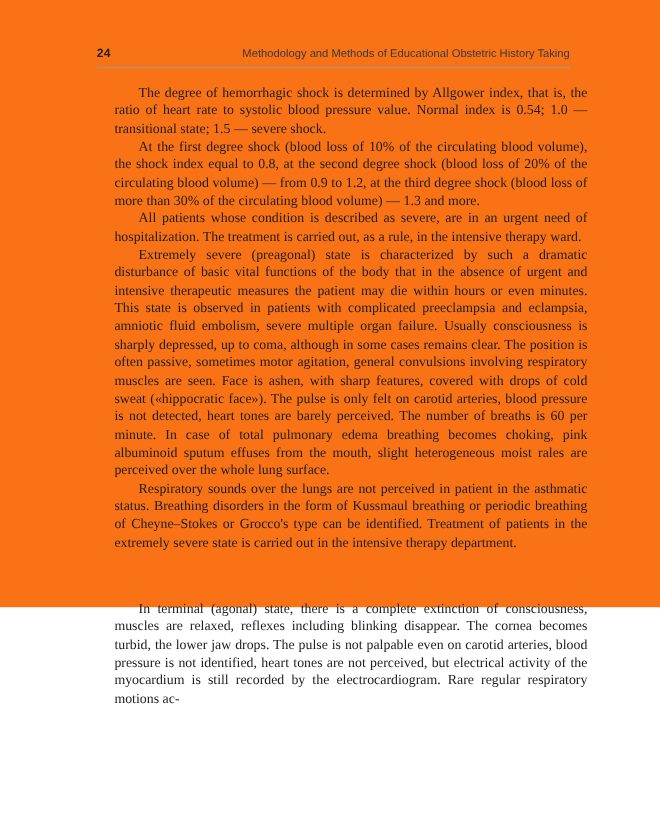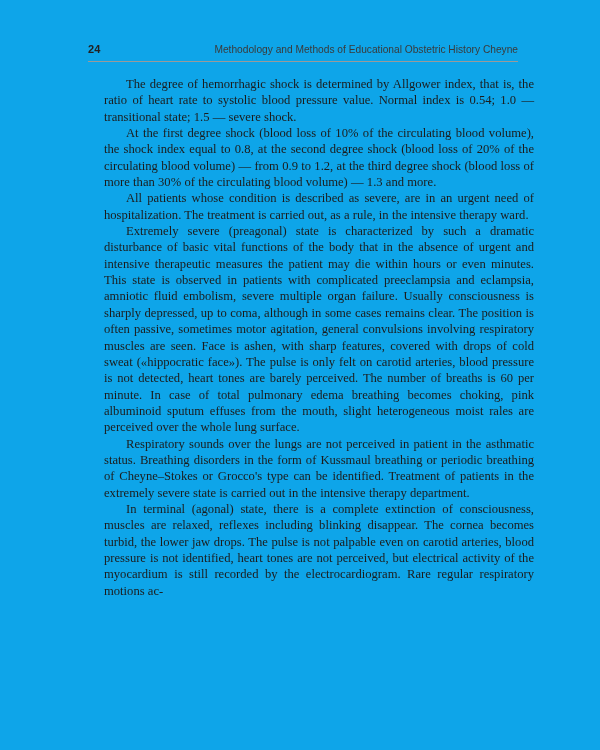--- a/index.html
+++ b/index.html
@@ -11,23 +11,23 @@
     width: 600px;
     height: 750px;
     overflow: hidden;
     font-family: "Liberation Serif", "DejaVu Serif", serif;
     color: #1a1a1a;
     -webkit-font-smoothing: antialiased;
   }
   .page {
     position: relative;
     width: 600px;
-    height: 750px;
+    height: 552px;
     box-sizing: border-box;
-    background: #0ea5e9;
+    background: #f97316;
     padding-left: 30px;
   }
   
   .header {
     position: absolute;
     left: 88px;
     right: 82px;
     top: 44px;
     height: 20px;
   }
@@ -75,31 +75,32 @@
     text-justify: inter-word;
     text-indent: 22px;
     font-size: 12.6px;
     line-height: 16.35px;
     color: #1c1c1c;
     hyphens: manual;
     word-spacing: 0.1px;
   }
   p.para:last-child {
     text-align: justify;
+    margin-top: 44px;
   }
 </style>
 </head>
 <body>
 
 <div class="page">
 
   <div class="header">
     <div class="header-row">
       <span class="folio">24</span>
-      <span class="running-head">Methodology and Methods of Educational Obstetric History Cheyne</span>
+      <span class="running-head">Methodology and Methods of Educational Obstetric History Taking</span>
     </div>
     <div class="header-rule"></div>
   </div>
 
   <div class="textblock">
     <p class="para">The degree of hemorrhagic shock is determined by Allgower index, that is, the ratio of heart rate to systolic blood pressure value. Normal index is 0.54; 1.0 — transitional state; 1.5 — severe shock.</p>
     <p class="para">At the first degree shock (blood loss of 10% of the circulating blood volume), the shock index equal to 0.8, at the second degree shock (blood loss of 20% of the circulating blood volume) — from 0.9 to 1.2, at the third degree shock (blood loss of more than 30% of the circulating blood volume) — 1.3 and more.</p>
     <p class="para">All patients whose condition is described as severe, are in an urgent need of hospitalization. The treatment is carried out, as a rule, in the intensive therapy ward.</p>
     <p class="para">Extremely severe (preagonal) state is characterized by such a dramatic disturbance of basic vital functions of the body that in the absence of urgent and intensive therapeutic measures the patient may die within hours or even minutes. This state is observed in patients with complicated preeclampsia and eclampsia, amniotic fluid embolism, severe multiple organ failure. Usually consciousness is sharply depressed, up to coma, although in some cases remains clear. The position is often passive, sometimes motor agitation, general convulsions involving respiratory muscles are seen. Face is ashen, with sharp features, covered with drops of cold sweat («hippocratic face»). The pulse is only felt on carotid arteries, blood pressure is not detected, heart tones are barely perceived. The number of breaths is 60 per minute. In case of total pulmonary edema breathing becomes choking, pink albuminoid sputum effuses from the mouth, slight heterogeneous moist rales are perceived over the whole lung surface.</p>
     <p class="para">Respiratory sounds over the lungs are not perceived in patient in the asthmatic status. Breathing disorders in the form of Kussmaul breathing or periodic breathing of Cheyne–Stokes or Grocco's type can be identified. Treatment of patients in the extremely severe state is carried out in the intensive therapy department.</p>

